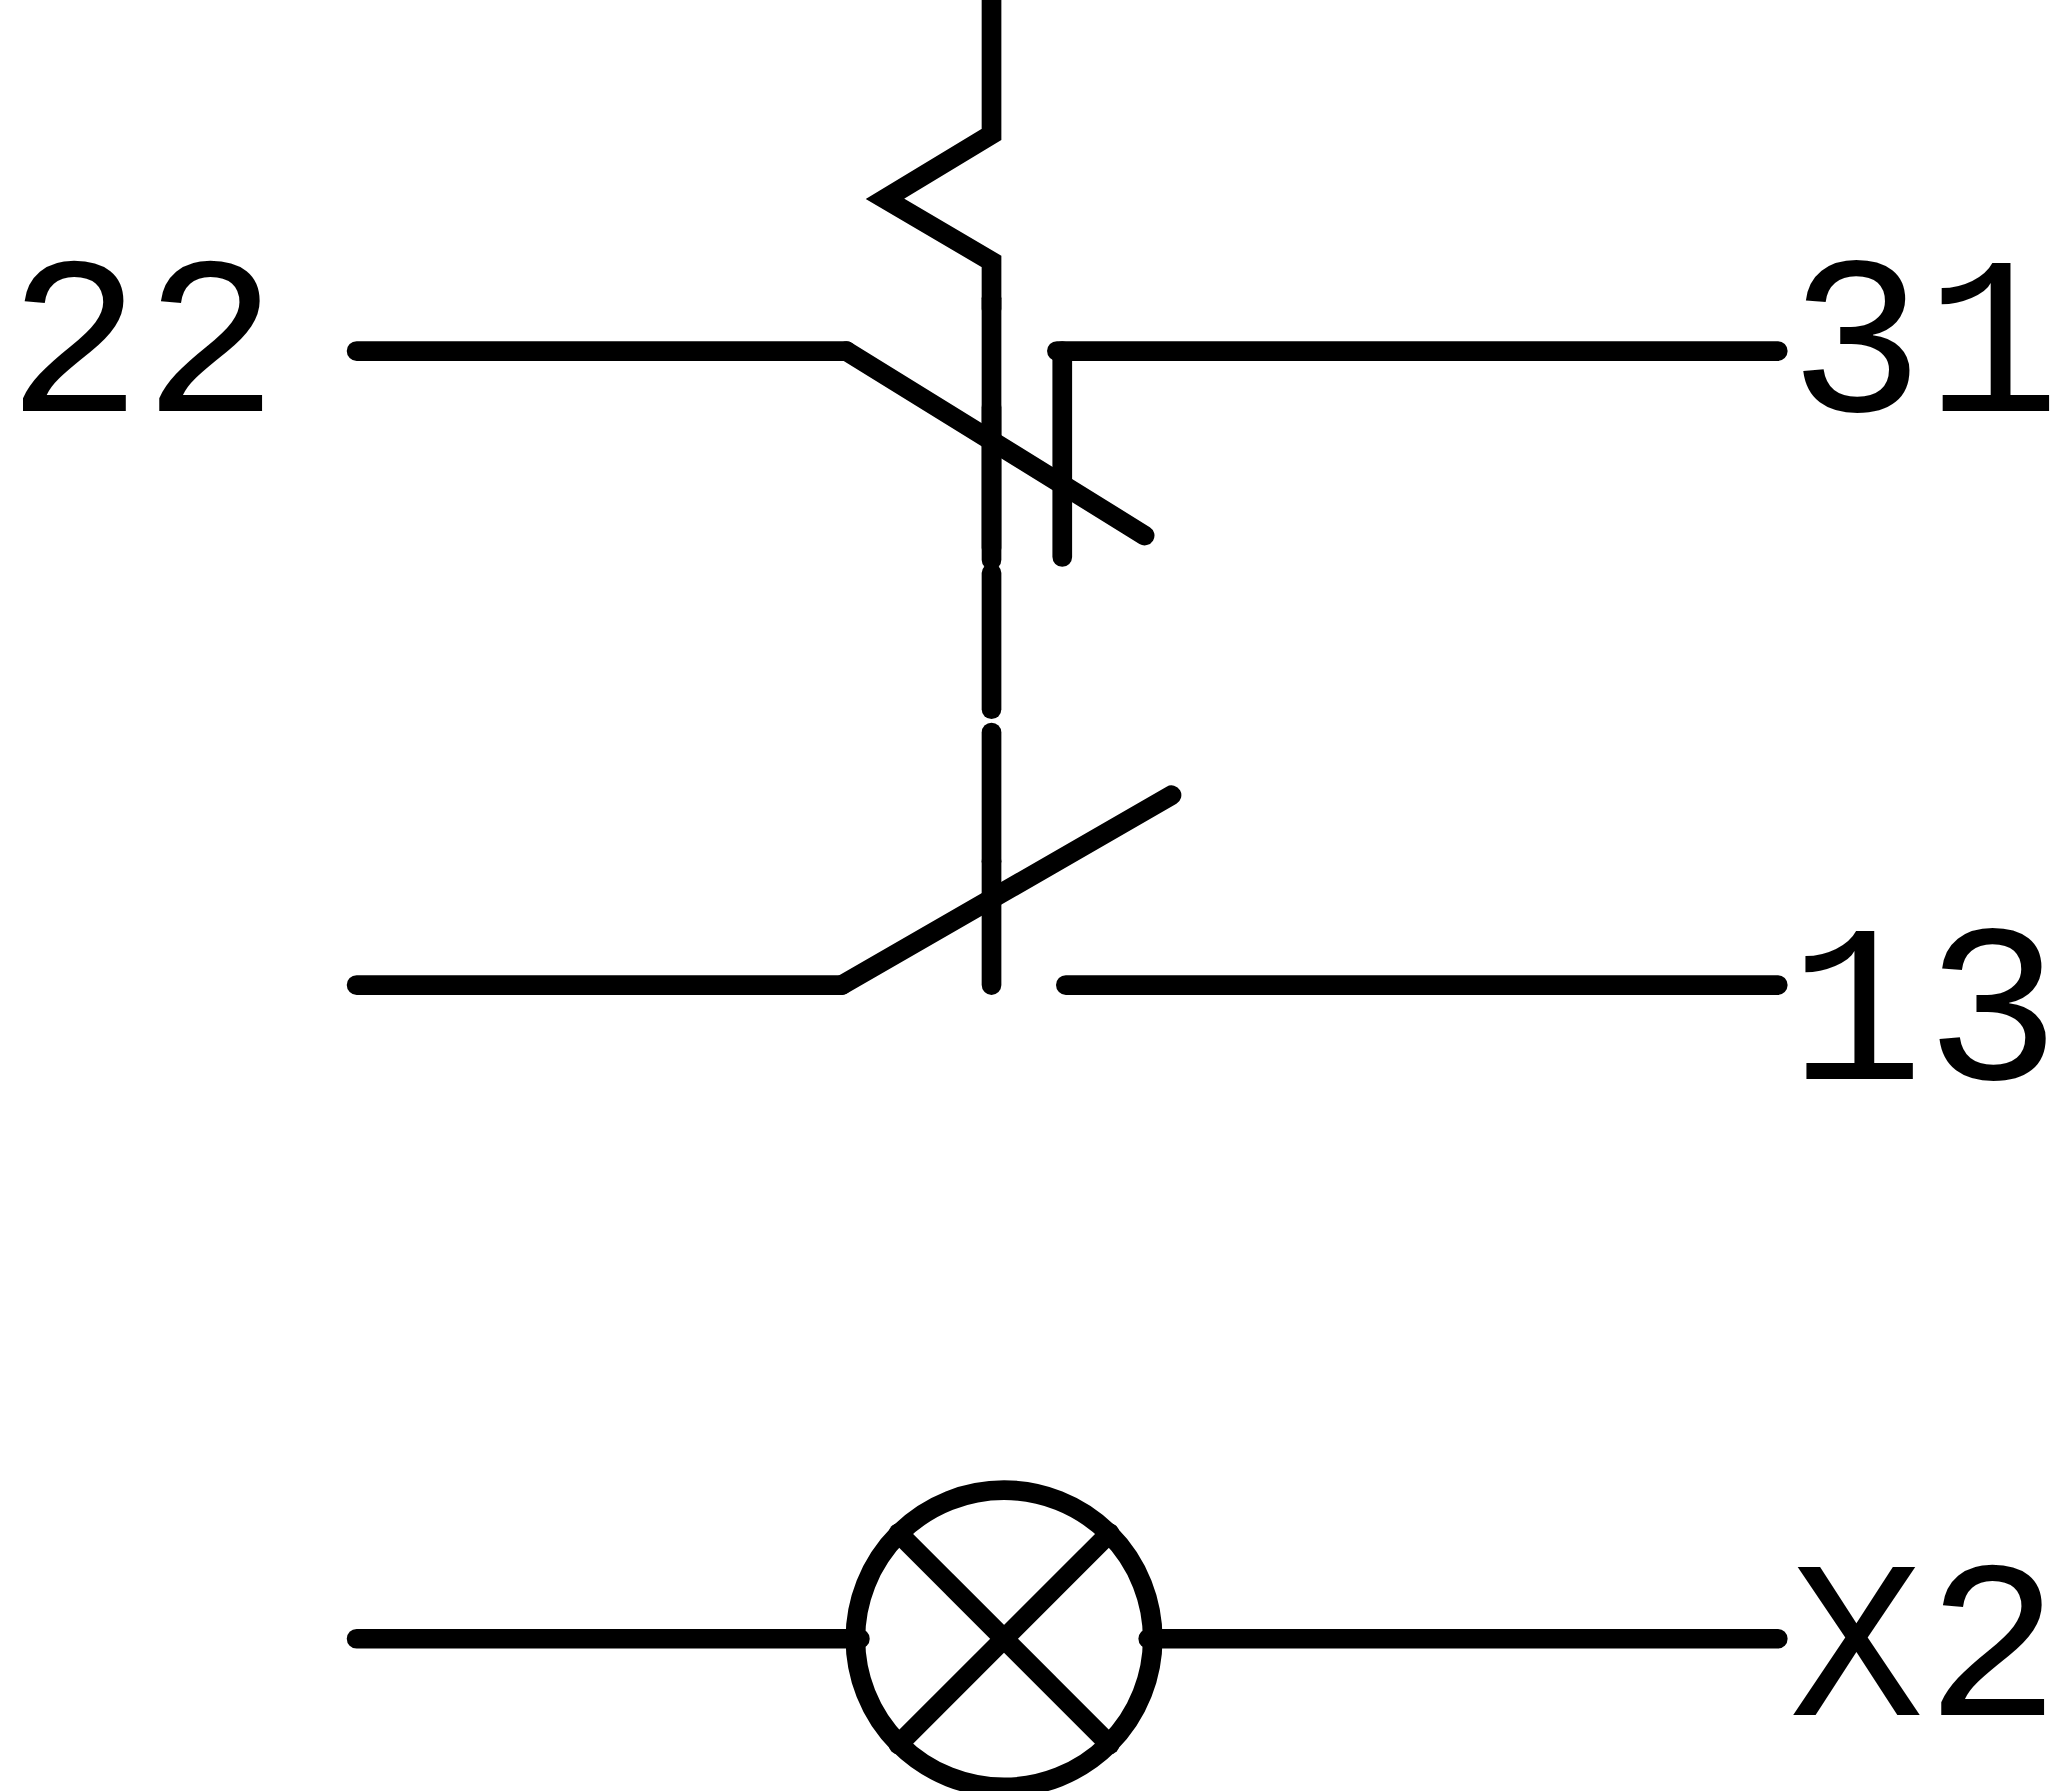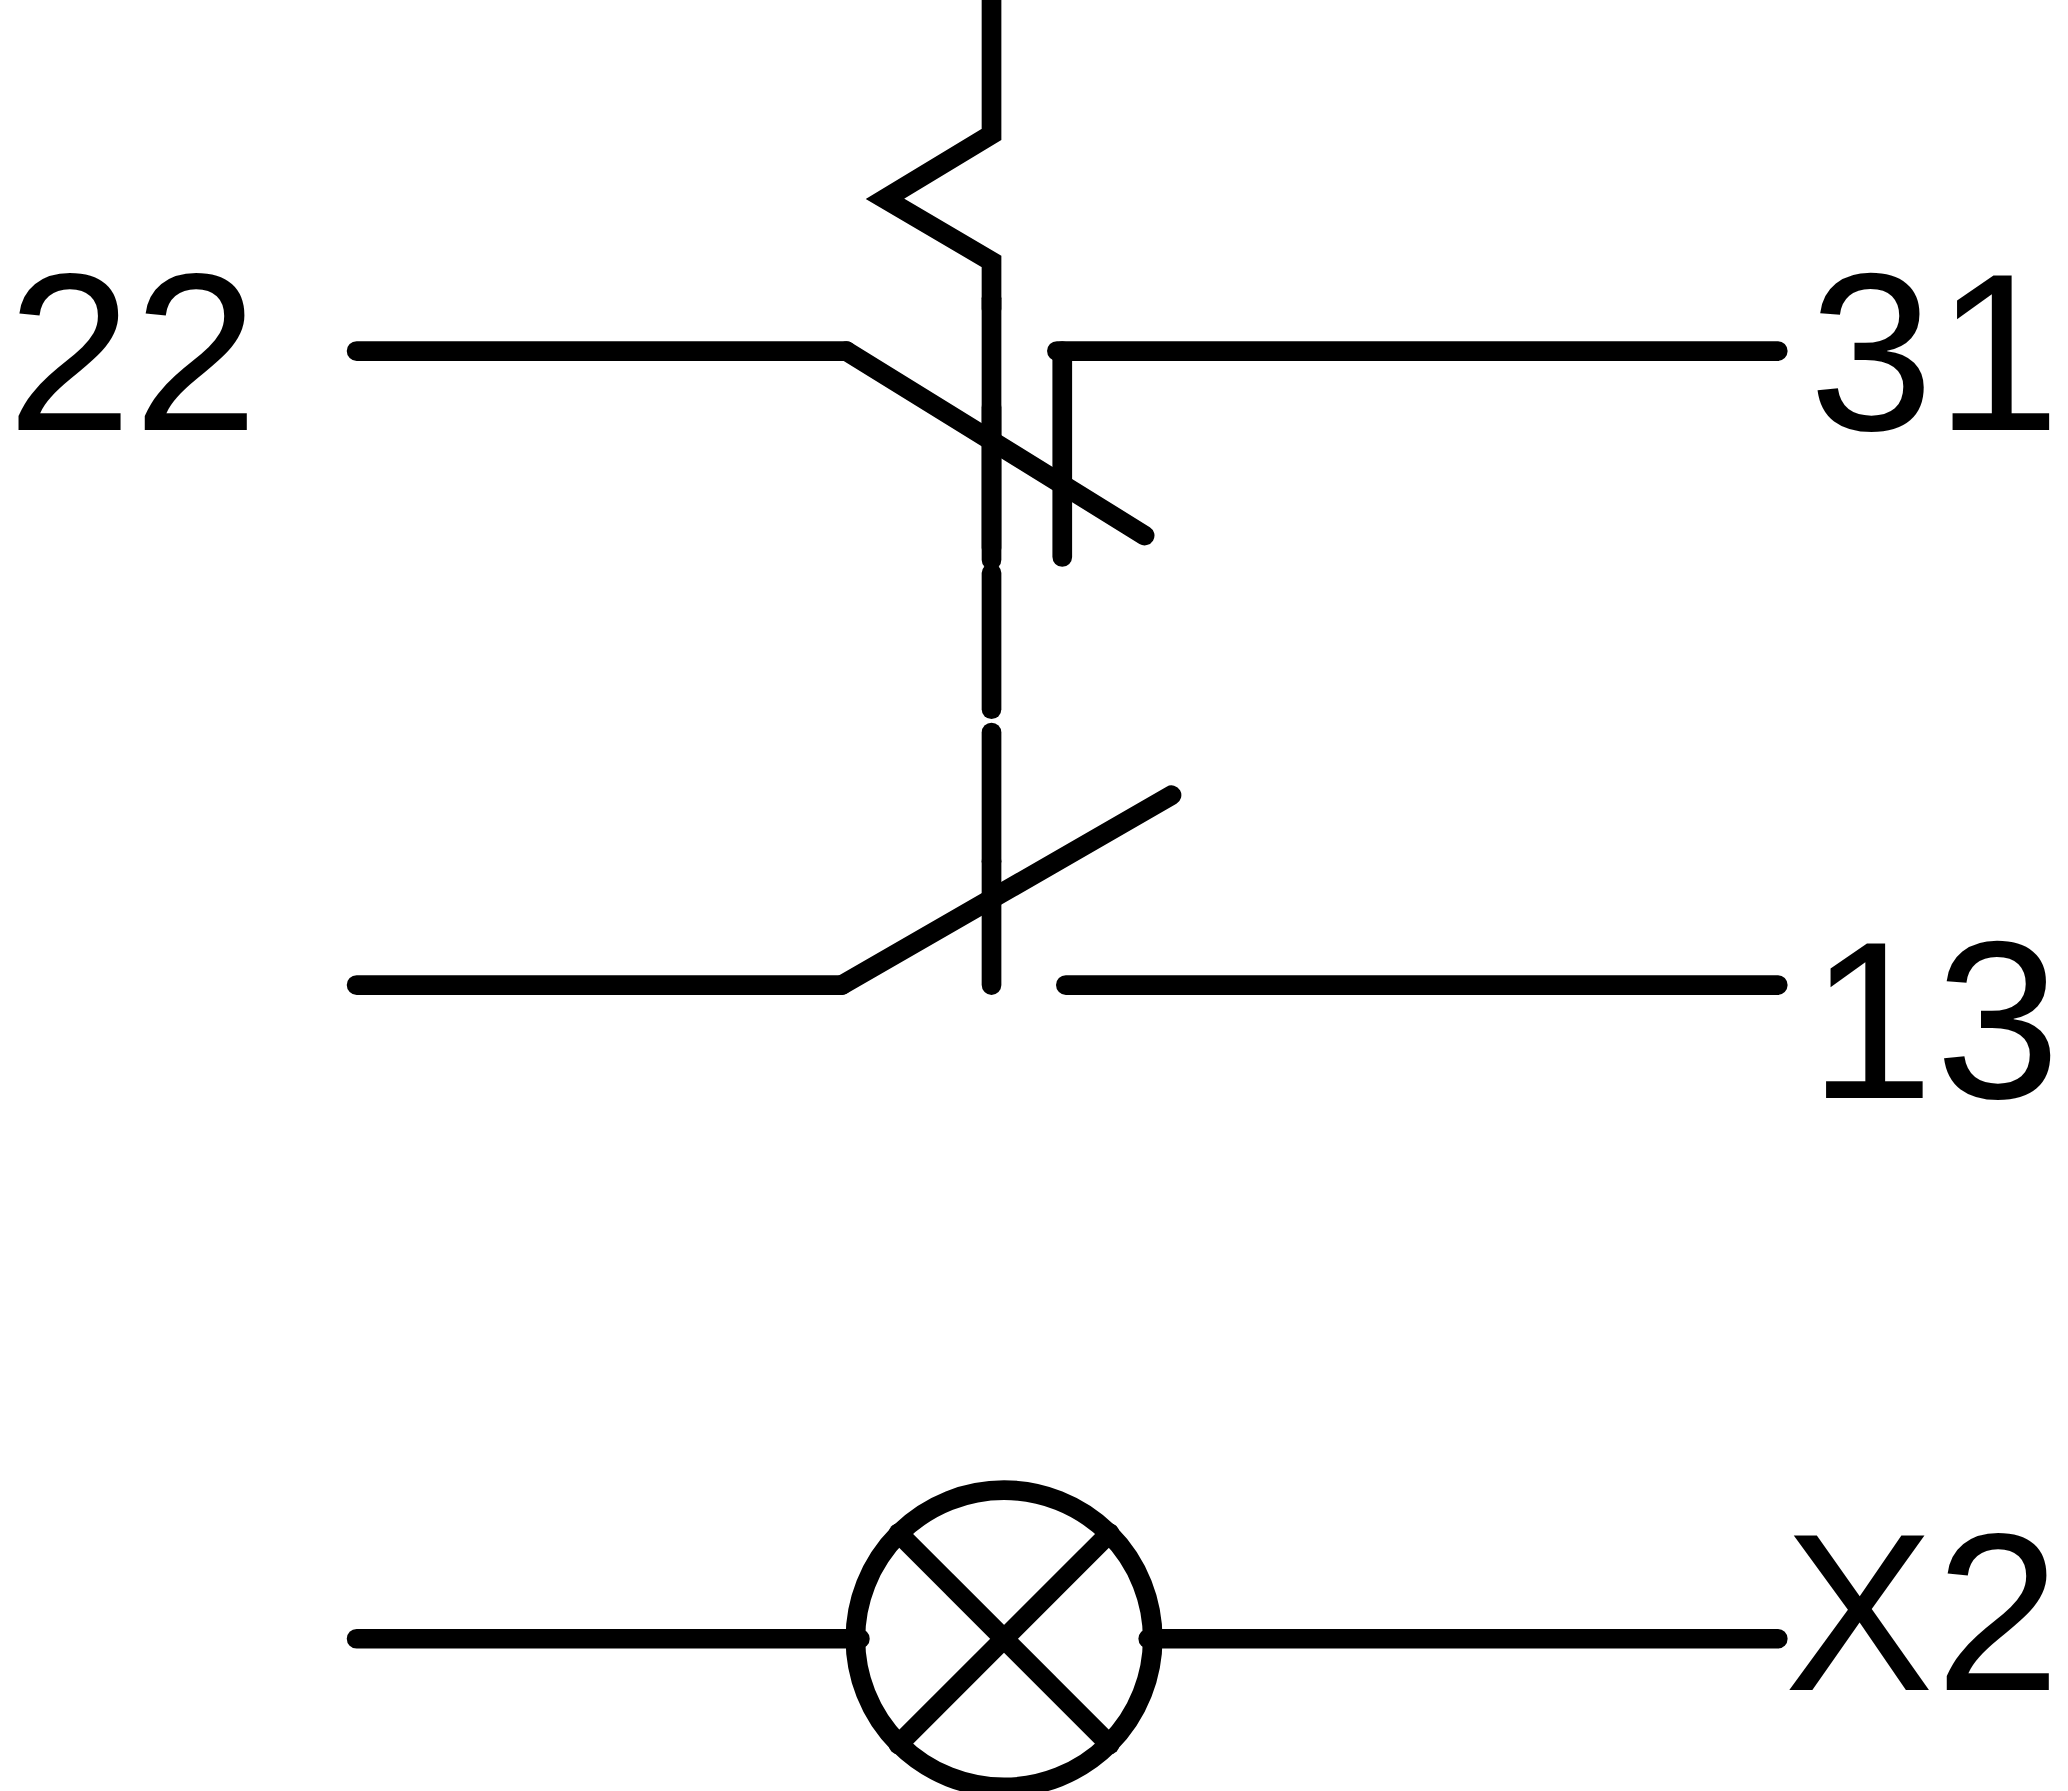--- a/index.html
+++ b/index.html
@@ -23,36 +23,36 @@
   #schematic-svg {
     position: absolute;
     top: 0;
     left: 0;
     width: 2069px;
     height: 1791px;
     display: block;
   }
   .term-label {
     position: absolute;
-    font-family: Liberation Sans, sans-serif;
+    font-family: Liberation Mono, monospace;
     font-size: 224px;
     line-height: 1;
     color: #000000;
     white-space: nowrap;
     font-weight: 400;
     letter-spacing: 1.8px;
   }
   .term-label.left  { left: 7.2px; text-align: left; }
   .term-label.right { right: 7.2px; text-align: right; }
   #lbl-22 { top: 240px; }
   #lbl-21 { top: 240px; }
   #lbl-14 { top: 873px; }
   #lbl-13 { top: 908px; }
   #lbl-x1 { top: 1528px; }
-  #lbl-x2 { top: 1500px; margin-left: 32px; }
+  #lbl-x2 { top: 1544px; margin-left: 32px; }
 </style>
 </head>
 <body>
 
 <div id="schematic-root">
 
   <svg id="schematic-svg" viewBox="0 0 2310 2000" xmlns="http://www.w3.org/2000/svg">
 
     <g id="g-thermal" fill="none" stroke="#000000" stroke-width="22" stroke-linecap="round" stroke-linejoin="miter">
       <path id="p-zigzag" d="M 1107 0 L 1107 150 L 988 222 L 1107 292 L 1107 345"></path>

